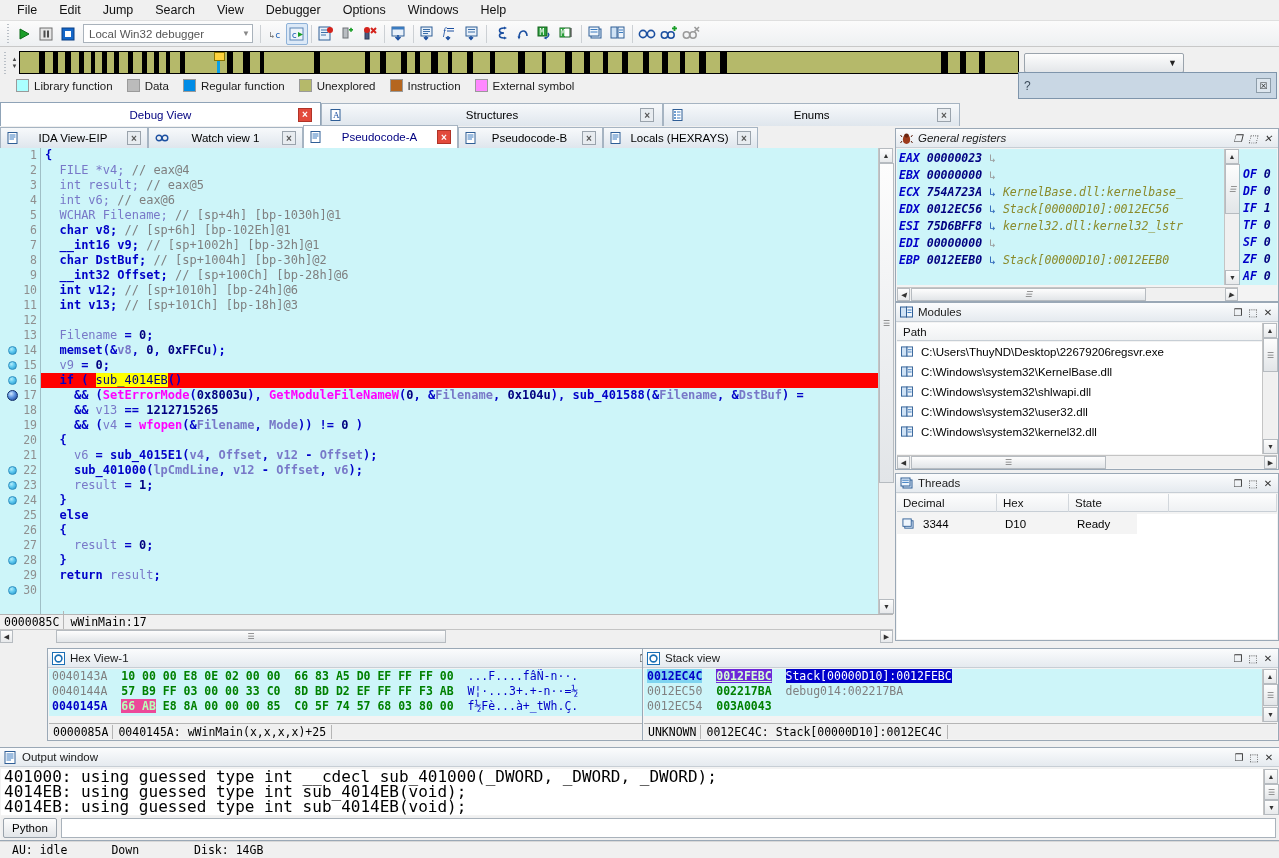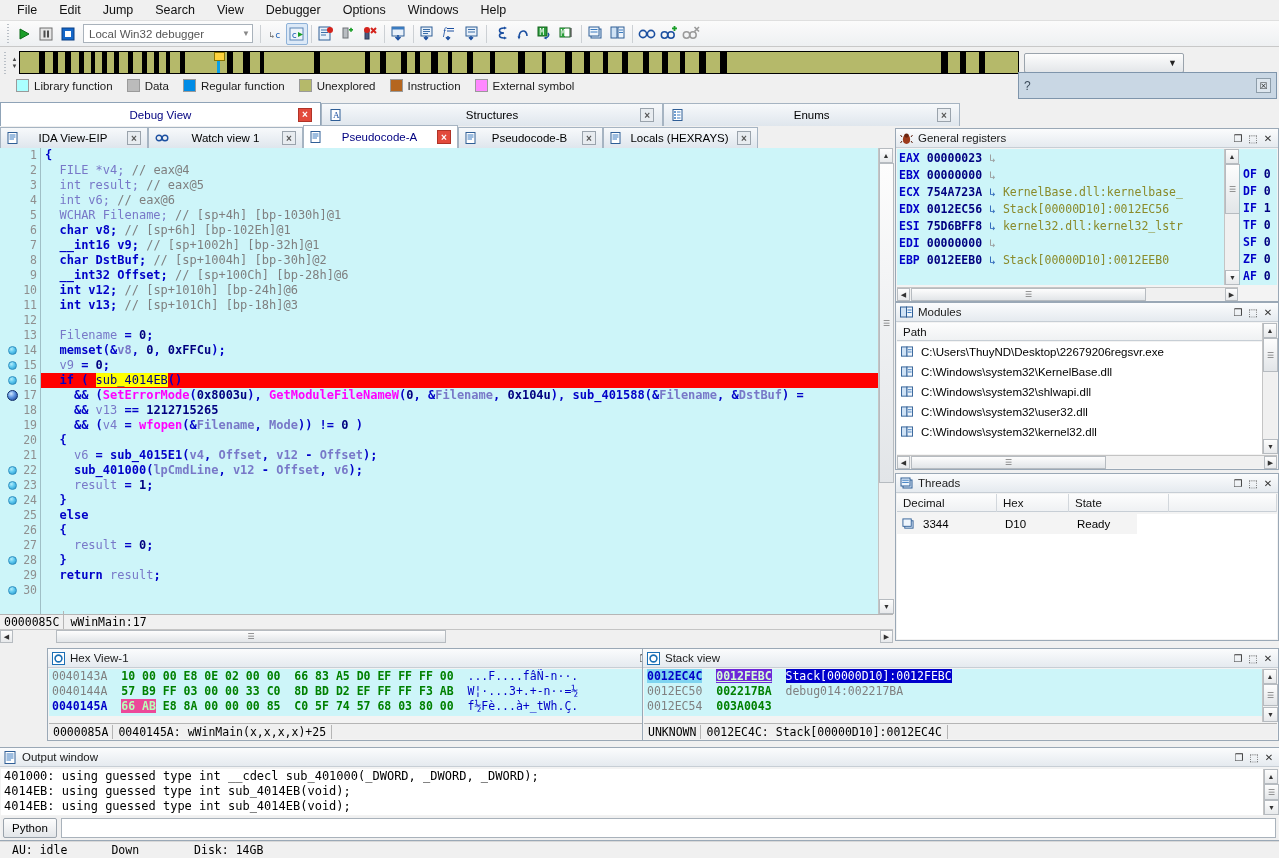--- a/index.html
+++ b/index.html
@@ -184,21 +184,21 @@
   .stkbody { background:#cdf5f9; font-family:"DejaVu Sans Mono", monospace; font-size:11.5px;}
   .stkrow { height:15px; line-height:15px; white-space:pre; padding-left:3px; }
   .stkrow .a { color:#808080; }
   .stkrow .v { color:#008000; font-weight:bold;}
   .stkrow .s { color:#808080; }
   .stkrow.cur .a { background:#7fd4f0; color:#0000c8; font-weight:bold;}
   .stkrow.cur .v { background:#6d28d9; color:#d6ffd6;text-decoration:underline;}
   .stkrow.cur .s { background:#0000cc; color:#ffffff;}
 
   
-  .outbody { background:#ffffff; font-family:"DejaVu Sans Mono", monospace; font-size:12px;
+  .outbody { background:#ffffff; font-family:"DejaVu Sans Mono", monospace; font-size:16px;
              color:#000; padding:0 3px; overflow:hidden;}
   .outline{ height:15px; line-height:15px; white-space:pre;}
   .pybar { height:24px; display:flex; align-items:center; gap:4px; padding:2px 2px; background:#f0f0f0;}
   .pybtn { height:20px; padding:0 8px; background:linear-gradient(#fdfdfd,#e3e6e9);
            border:1px solid #9aa3ac; border-radius:2px; font-size:11.5px; display:flex;align-items:center;}
   .pyinput{ flex:1; height:20px; background:#fff; border:1px solid #a9b2bb; }
   .statusbar { position:absolute; left:0; bottom:0; width:1279px; height:17px; background:#f0f0f0;
                font-family:"DejaVu Sans Mono", monospace; font-size:11.5px; display:flex; align-items:center;
                border-top:1px solid #d8d8d8;}
   .statusbar .sseg{ padding:0 6px; }
@@ -642,21 +642,21 @@
       <span class="a">0000085C</span>
       <span class="b">wWinMain:17</span>
     </div>
     <div class="hsb">
       <div class="btn" style="left:0">◀</div>
       <div class="thumb" style="left:56px;width:390px">☰</div>
       <div class="btn" style="right:0">▶</div>
     </div>
   </div>
 
-  <div class="panel" style="left:895px; top:128px; width:384px; height:174px;">
+  <div class="panel" style="left:895px; top:128px; width:384px; height:174px;font-style:italic;">
     <div class="ptitle">
       <span class="ico">
         <svg width="13" height="13" viewBox="0 0 13 13">
             <ellipse cx="6.5" cy="7.5" rx="3.6" ry="4.4" fill="#9c3a1c"></ellipse>
             <ellipse cx="6.5" cy="3.6" rx="2.3" ry="2.1" fill="#6b2510"></ellipse>
             <line x1="2" y1="5" x2="0.5" y2="3" stroke="#5a1f0c"></line>
             <line x1="11" y1="5" x2="12.5" y2="3" stroke="#5a1f0c"></line>
             <line x1="2" y1="9" x2="0.5" y2="11" stroke="#5a1f0c"></line>
             <line x1="11" y1="9" x2="12.5" y2="11" stroke="#5a1f0c"></line>
           </svg>

